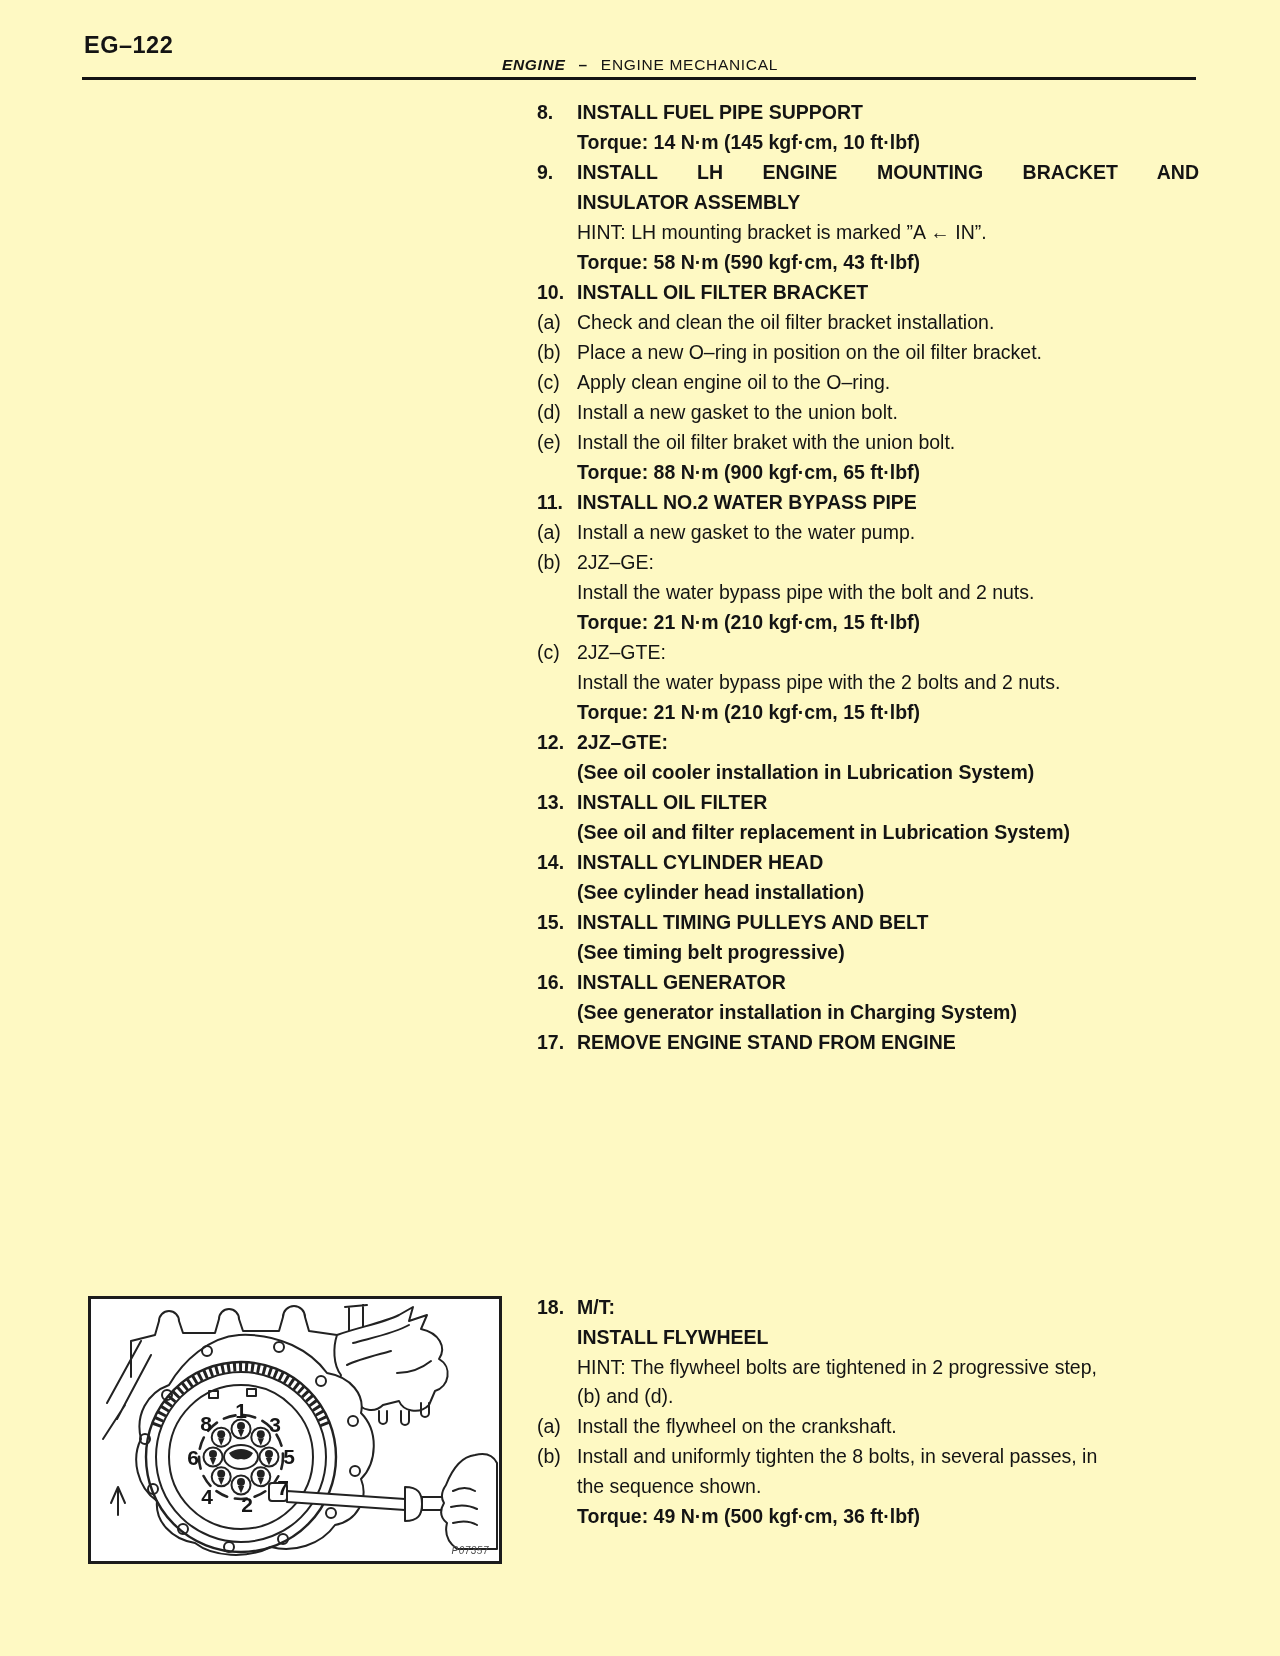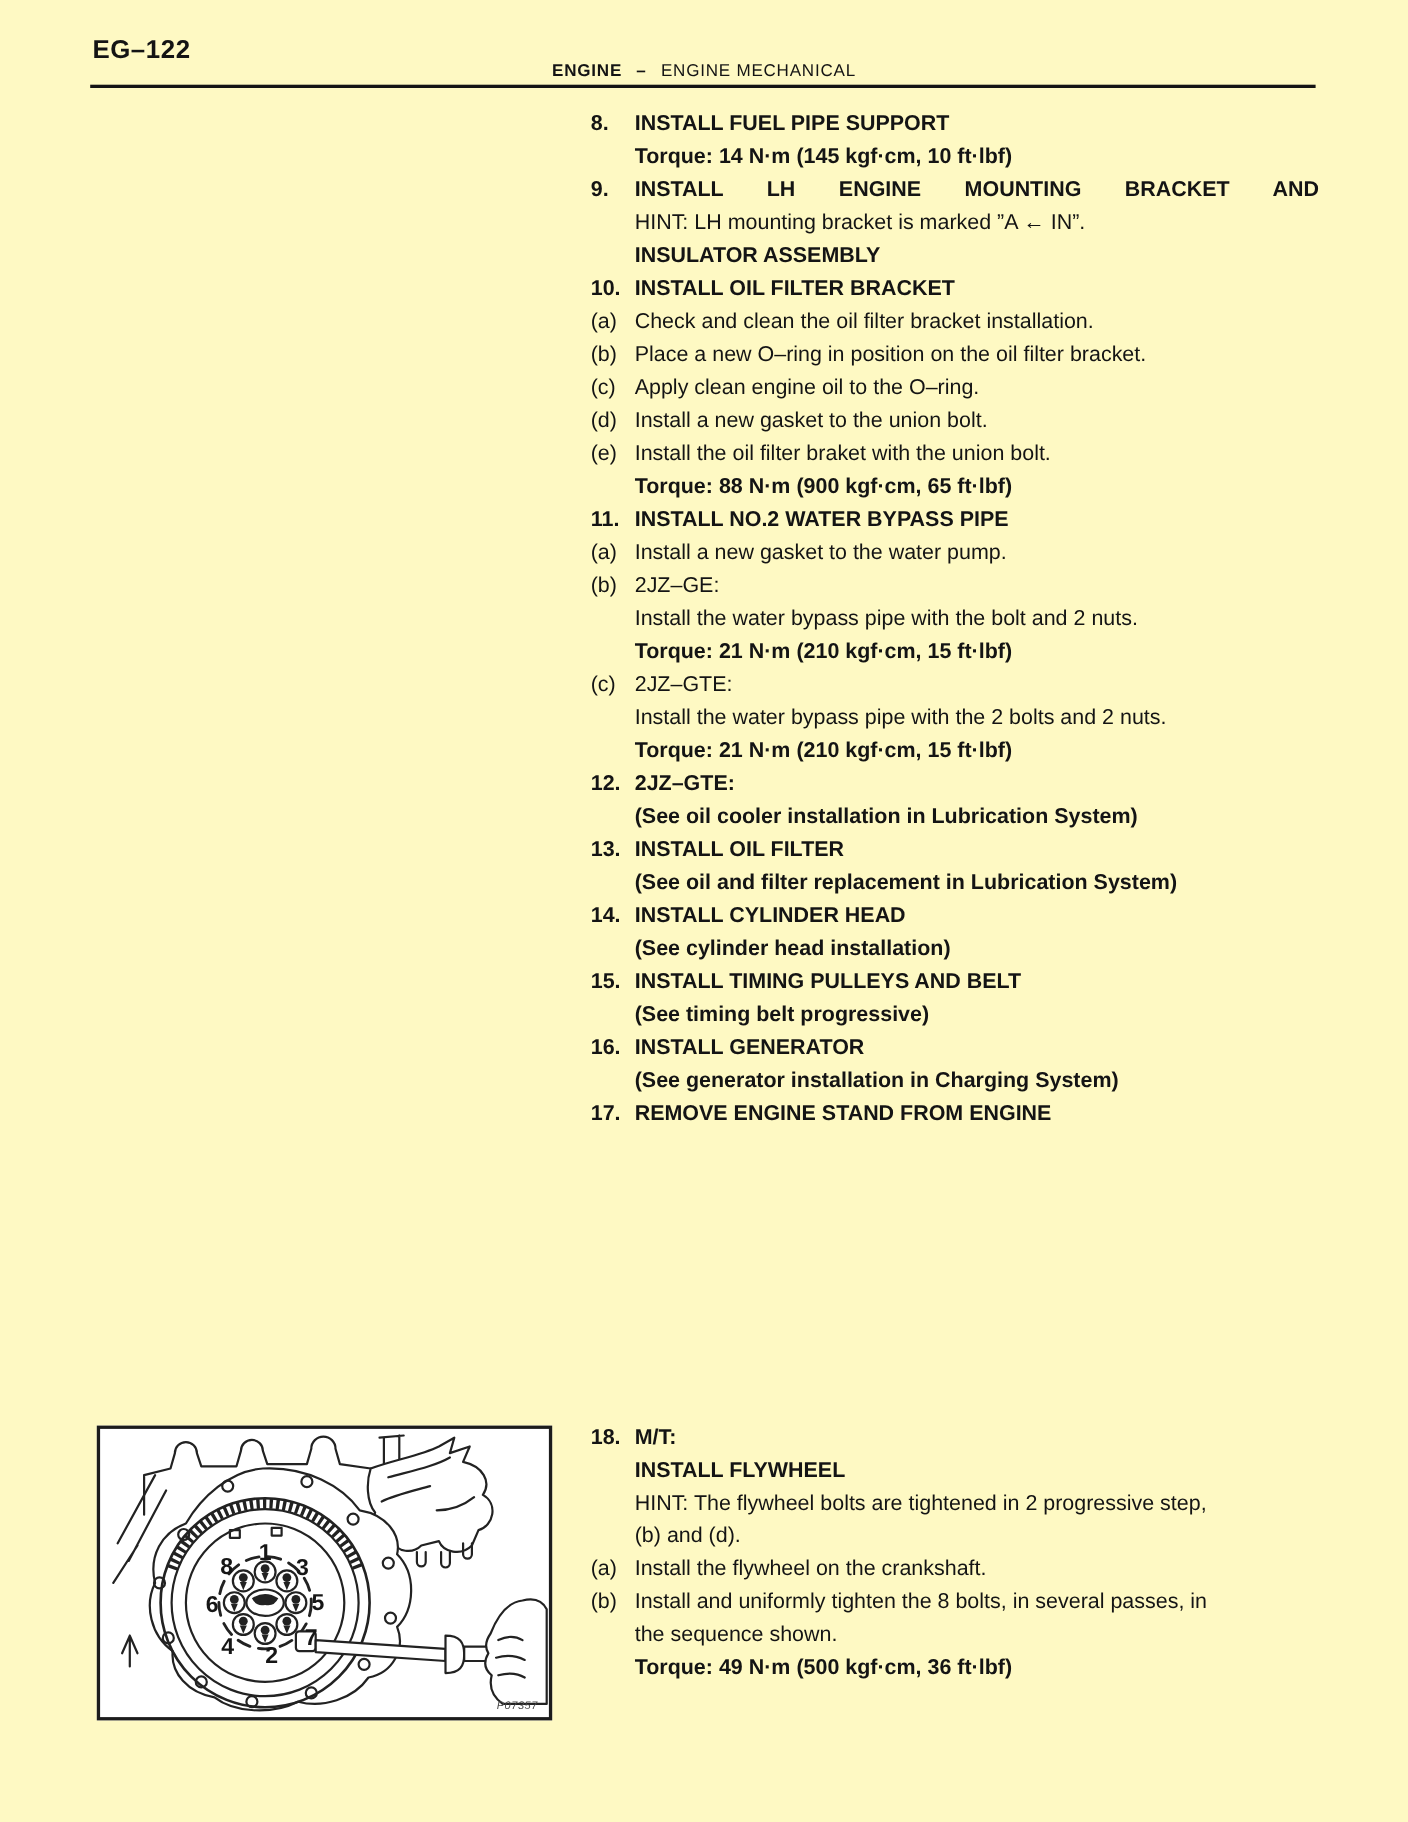--- a/index.html
+++ b/index.html
@@ -1,20 +1,20 @@
 <!DOCTYPE html>
 <html><head>
 <meta charset="utf-8">
 <style>
   html,body{margin:0;padding:0;background:#e8e8e8;}
   .page{position:relative;width:1280px;height:1656px;background:#fef9c3;
         font-family:"Liberation Sans",sans-serif;color:#141414;overflow:hidden;margin:0 auto;}
   .eg{position:absolute;left:84px;top:32px;font-size:23.5px;font-weight:700;letter-spacing:.5px;}
   .hdr{position:absolute;left:0;right:0;top:56px;text-align:center;font-size:15.5px;letter-spacing:.7px;}
-  .hl{font-weight:700;}
+  .hl{font-weight:700;font-style:italic;}
   .hs{margin:0 13px;font-weight:700;}
   .hr2{font-weight:400;}
   .rule{position:absolute;left:82px;top:77px;width:1114px;height:3px;background:#141414;}
   .proc{position:absolute;left:537px;width:662px;font-size:19.5px;}
   .p1{top:97px;line-height:30px;}
   .p2{top:1293px;line-height:29.8px;}
   .row{display:flex;}
   .lab{flex:0 0 40px;width:40px;}
   .txt{flex:1;white-space:nowrap;}
   .row.b .txt,.row.b .lab{font-weight:700;}
@@ -44,27 +44,31 @@
     <span class="txt">INSTALL FUEL PIPE SUPPORT</span>
   </div>
       <div class="row b">
     <span class="lab"></span>
     <span class="txt">Torque: 14 N·m (145 kgf·cm, 10 ft·lbf)</span>
   </div>
       <div class="row b j">
     <span class="lab">9.</span>
     <span class="txt">INSTALL LH ENGINE MOUNTING BRACKET AND</span>
   </div>
+      <div class="row b">
+    <span class="lab"></span>
+    <span class="txt">INSULATOR ASSEMBLY</span>
+  </div>
       <div class="row">
     <span class="lab"></span>
     <span class="txt">HINT: LH mounting bracket is marked ”A ← IN”.</span>
   </div>
       <div class="row b">
     <span class="lab"></span>
-    <span class="txt">INSULATOR ASSEMBLY</span>
+    <span class="txt">Torque: 58 N·m (590 kgf·cm, 43 ft·lbf)</span>
   </div>
       <div class="row b">
     <span class="lab">10.</span>
     <span class="txt">INSTALL OIL FILTER BRACKET</span>
   </div>
       <div class="row">
     <span class="lab">(a)</span>
     <span class="txt">Check and clean the oil filter bracket installation.</span>
   </div>
       <div class="row">

